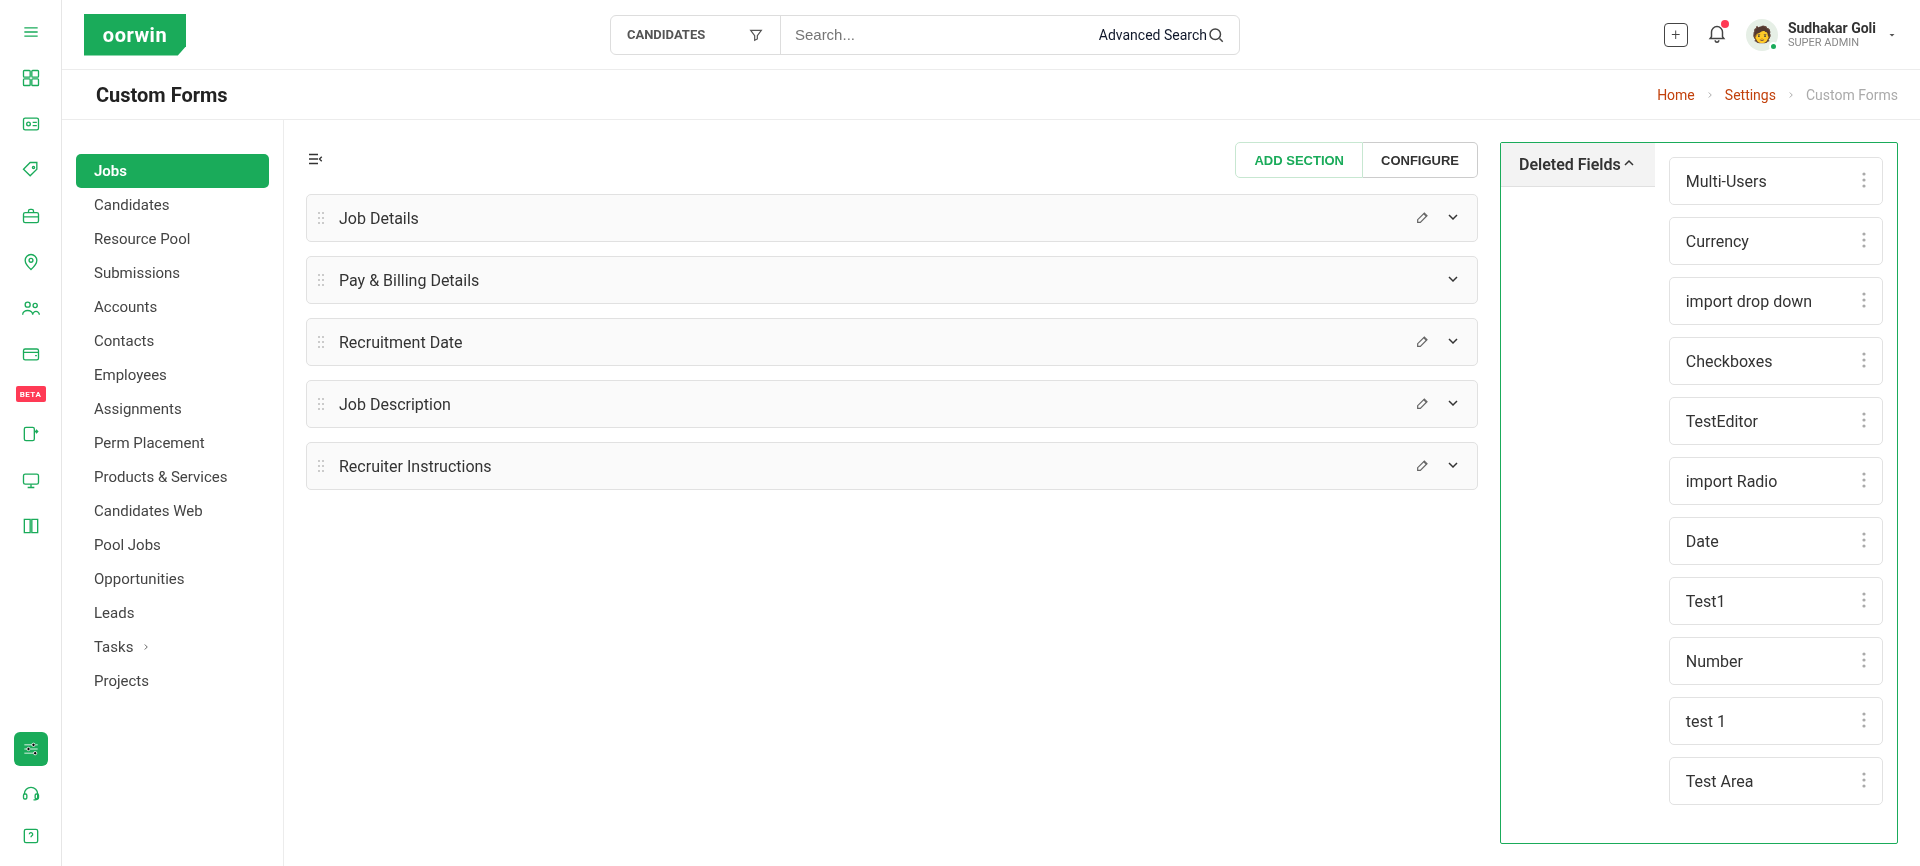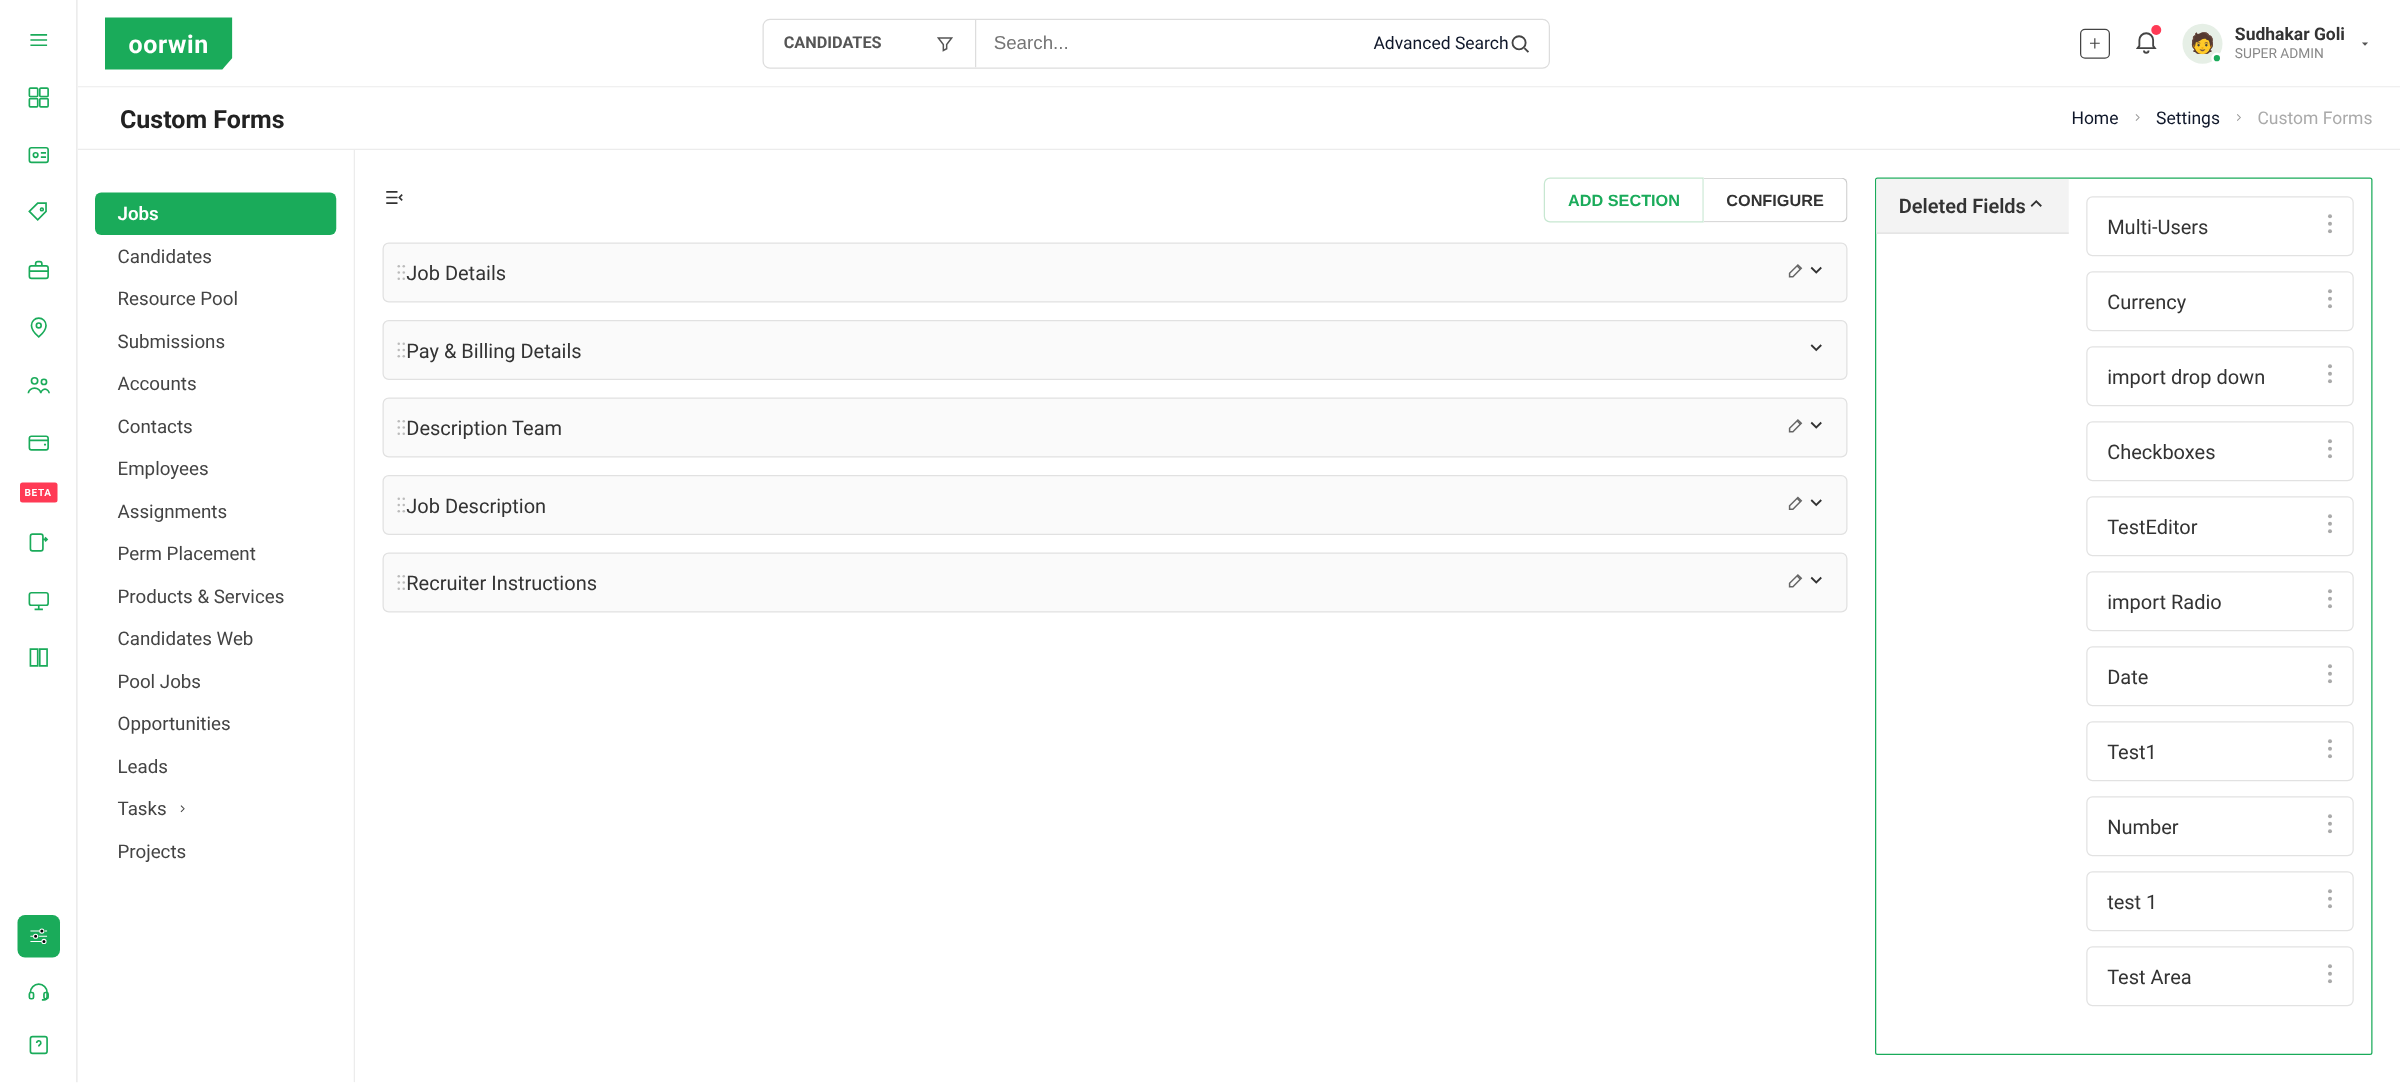--- a/index.html
+++ b/index.html
@@ -120,21 +120,21 @@
   
   .subheader{
     height:50px;
     border-bottom:1px solid #ececec;
     display:flex; align-items:center; justify-content:space-between;
     padding:0 22px 0 34px;
     background:#fff;
   }
   .subheader h1{ font-size:20px; font-weight:700; color:#222;}
   .breadcrumb{ display:flex; align-items:center; gap:10px; color:#888; font-size:14px;}
-  .breadcrumb .bc-link{ color:#0f172a; cursor:pointer;}
+  .breadcrumb .bc-link{ color:#c2410c; cursor:pointer;}
   .breadcrumb .bc-current{ color:#aaa; }
   .breadcrumb .sep svg{ width:10px; height:10px; stroke:#999; fill:none; stroke-width:2;}
 
   
   .body { flex:1; display:flex; overflow:hidden;}
   .sidebar{
     width:222px; border-right:1px solid #ececec; background:#fff;
     padding:34px 14px 0 14px;
     overflow-y:auto;
   }
@@ -169,20 +169,21 @@
   .btn.add{ color:#1aab5a; border-color:#c7e7d1; border-top-left-radius:5px; border-bottom-left-radius:5px;}
   .btn.conf{ border-left:none; border-top-right-radius:5px; border-bottom-right-radius:5px; color:#333;}
 
   .section-list{ display:flex; flex-direction:column; gap:14px; }
   .section-row{
     height:48px;
     border:1px solid #e1e1e1; border-radius:5px;
     display:flex; align-items:center;
     padding:0 16px 0 10px;
     background:#fafafa;
+    gap:14px;
   }
   .drag-handle{ color:#bbb; display:flex; align-items:center;}
   .drag-handle svg{ width:8px; height:16px; }
   .section-row .label{ flex:1; font-size:16px; color:#333;}
   .edit-ic{ color:#666; cursor:pointer;}
   .edit-ic svg{ width:16px; height:16px; stroke:#666; fill:none; stroke-width:1.8;}
   .chev-ic{ color:#333; cursor:pointer;}
   .chev-ic svg{ width:16px; height:16px; stroke:#333; fill:none; stroke-width:2.2;}
 
   .right-panel{
@@ -483,21 +484,21 @@
                 <span class="drag-handle">
                   <svg viewBox="0 0 8 16">
                     <circle cx="2" cy="3" r="1" fill="#bbb"></circle>
                     <circle cx="6" cy="3" r="1" fill="#bbb"></circle>
                     <circle cx="2" cy="8" r="1" fill="#bbb"></circle>
                     <circle cx="6" cy="8" r="1" fill="#bbb"></circle>
                     <circle cx="2" cy="13" r="1" fill="#bbb"></circle>
                     <circle cx="6" cy="13" r="1" fill="#bbb"></circle>
                   </svg>
                 </span>
-                <span class="label">Description Team</span>
+                <span class="label">Recruitment Date</span>
                 <span class="edit-ic"><svg viewBox="0 0 24 24">
                     <path d="M4 20h4l10-10-4-4L4 16v4z"></path>
                     <path d="M13 7l4 4"></path>
                   </svg></span>
                 <span class="chev-ic"><svg viewBox="0 0 24 24">
                     <path d="M6 9l6 6 6-6"></path>
                   </svg></span>
               </div>
               <div class="section-row">
                 <span class="drag-handle">

